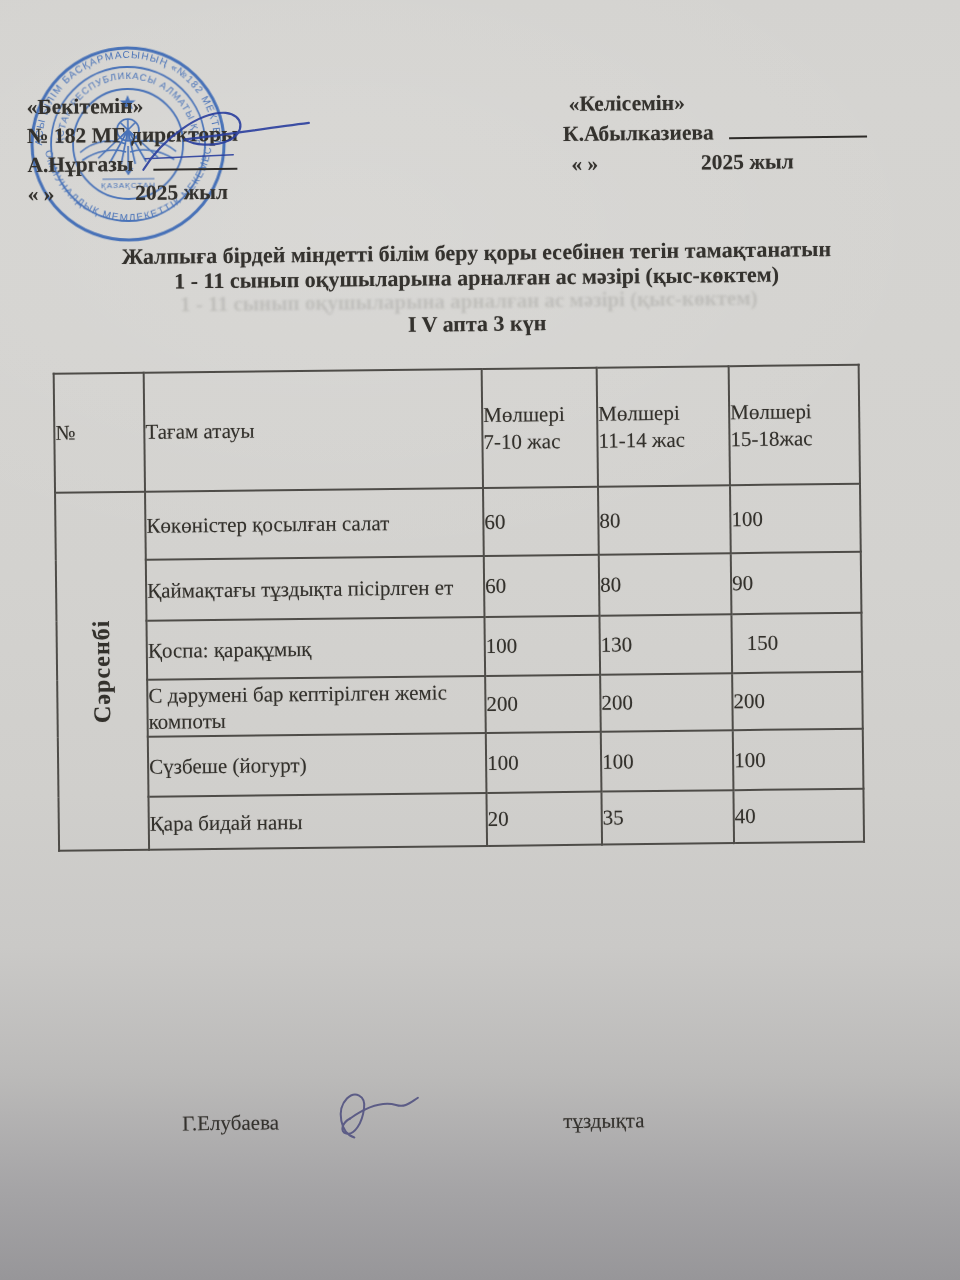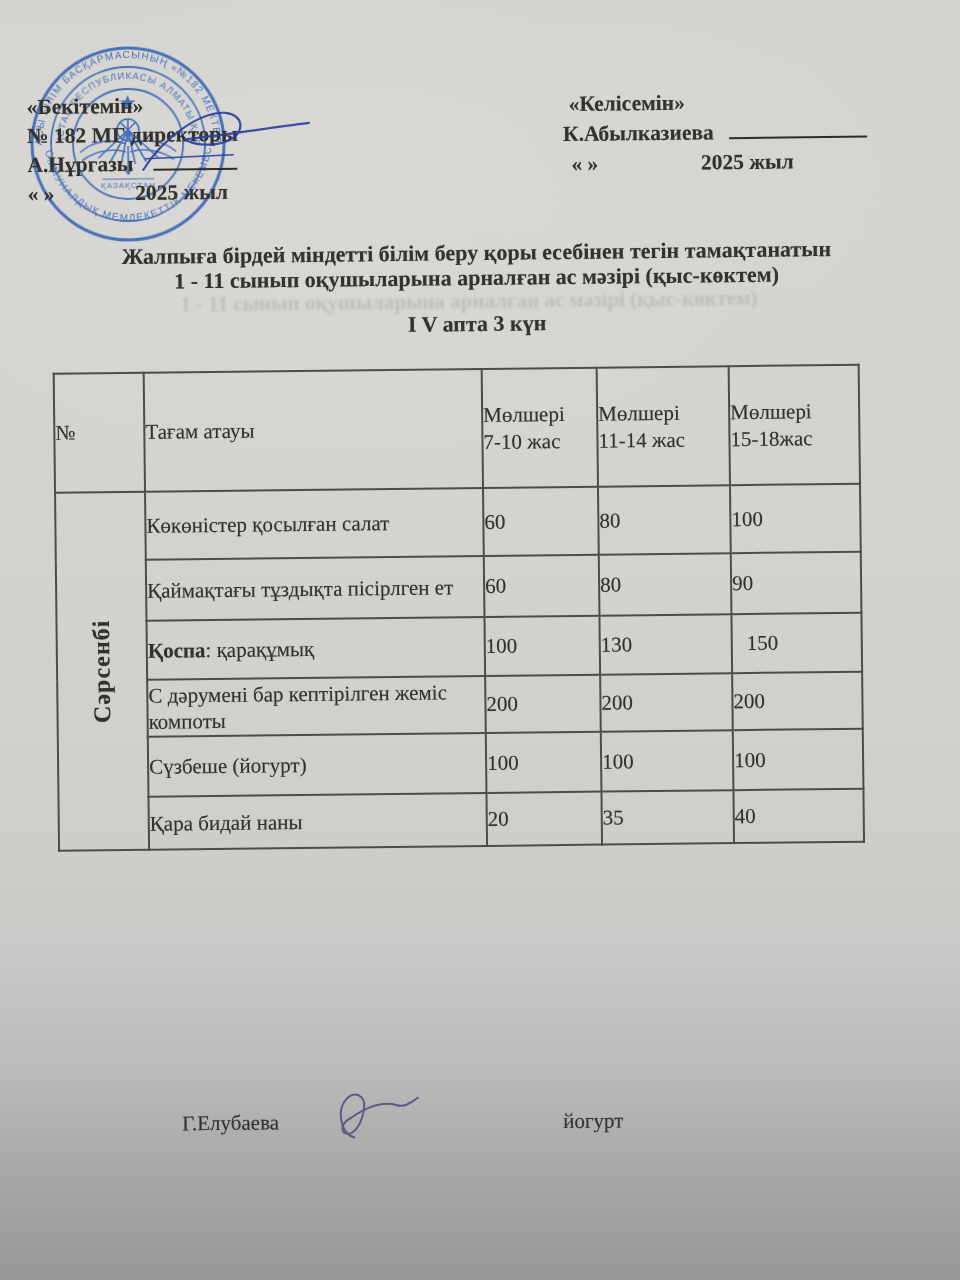--- a/index.html
+++ b/index.html
@@ -53,21 +53,21 @@
   th.h-dish{ padding-left:37px; font-weight:bold; }
   th.h-size{ padding-left:15px; font-weight:bold; line-height:27px; }
   td.dish{ padding-left:36px; padding-right:8px; line-height:26px; }
   td.val{ text-align:center; }
   td.day{ position:relative; }
   td.day span{
     position:absolute; top:50%; left:50%;
     transform:translate(-50%,-50%) rotate(-90deg);
     font-weight:bold; font-size:24px; letter-spacing:1px; white-space:nowrap;
   }
-  .b{ font-weight:bold; }
+  .b{ font-weight:normal; }
 
   
   .footer-name{ position:absolute; left:176px; top:1108px; font-size:21px; }
   .footer-role{ position:absolute; left:557px; top:1110px; font-size:21px; }
   .footer-sig{ position:absolute; left:298px; top:1076px; width:140px; height:74px; }
 </style>
 </head>
 <body>
 
 <div class="paper"></div>
@@ -220,15 +220,15 @@
   </tbody>
     </table>
 
   <div class="footer-name txt">Г.Елубаева</div>
   <svg class="footer-sig" viewBox="0 0 140 74">
     <g fill="none" stroke="#5c5c86" stroke-width="2" stroke-linecap="round">
       <path d="M 50,60 C 36,56 32,32 43,21 C 51,13 62,18 60,31 C 58,46 50,58 42,56 C 35,54 38,45 46,41"></path>
       <path d="M 46,41 C 62,30 78,24 92,28 C 101,31 106,26 114,21"></path>
     </g>
   </svg>
-  <div class="footer-role txt">йогурт</div>
+  <div class="footer-role txt">тұздықта</div>
 
 </div>
 
 </body></html>

